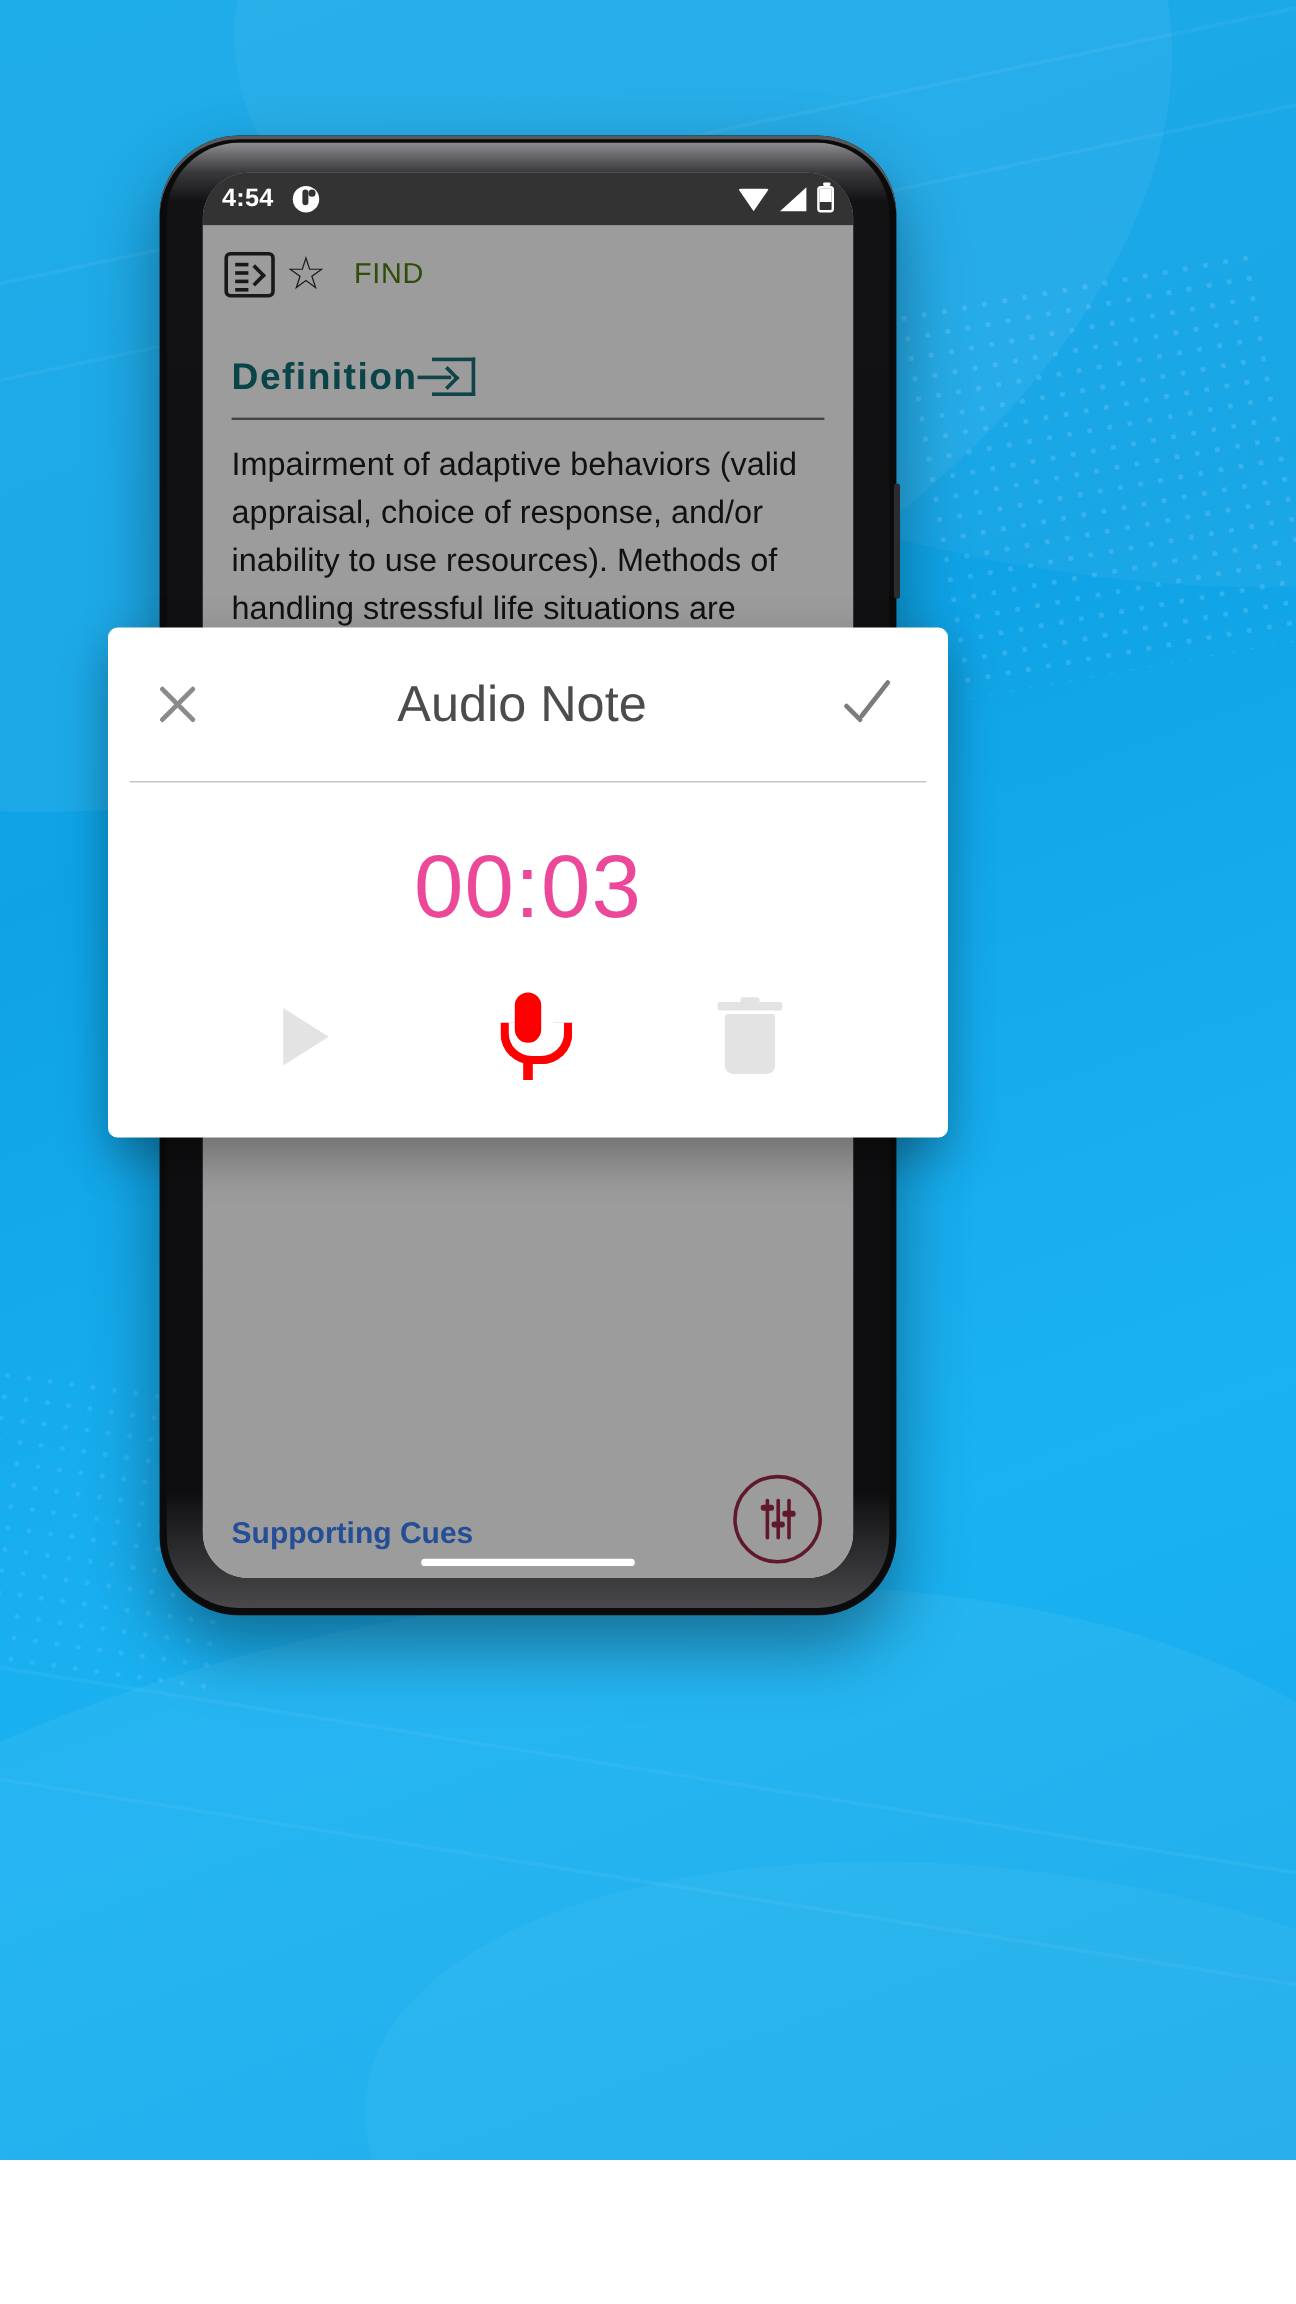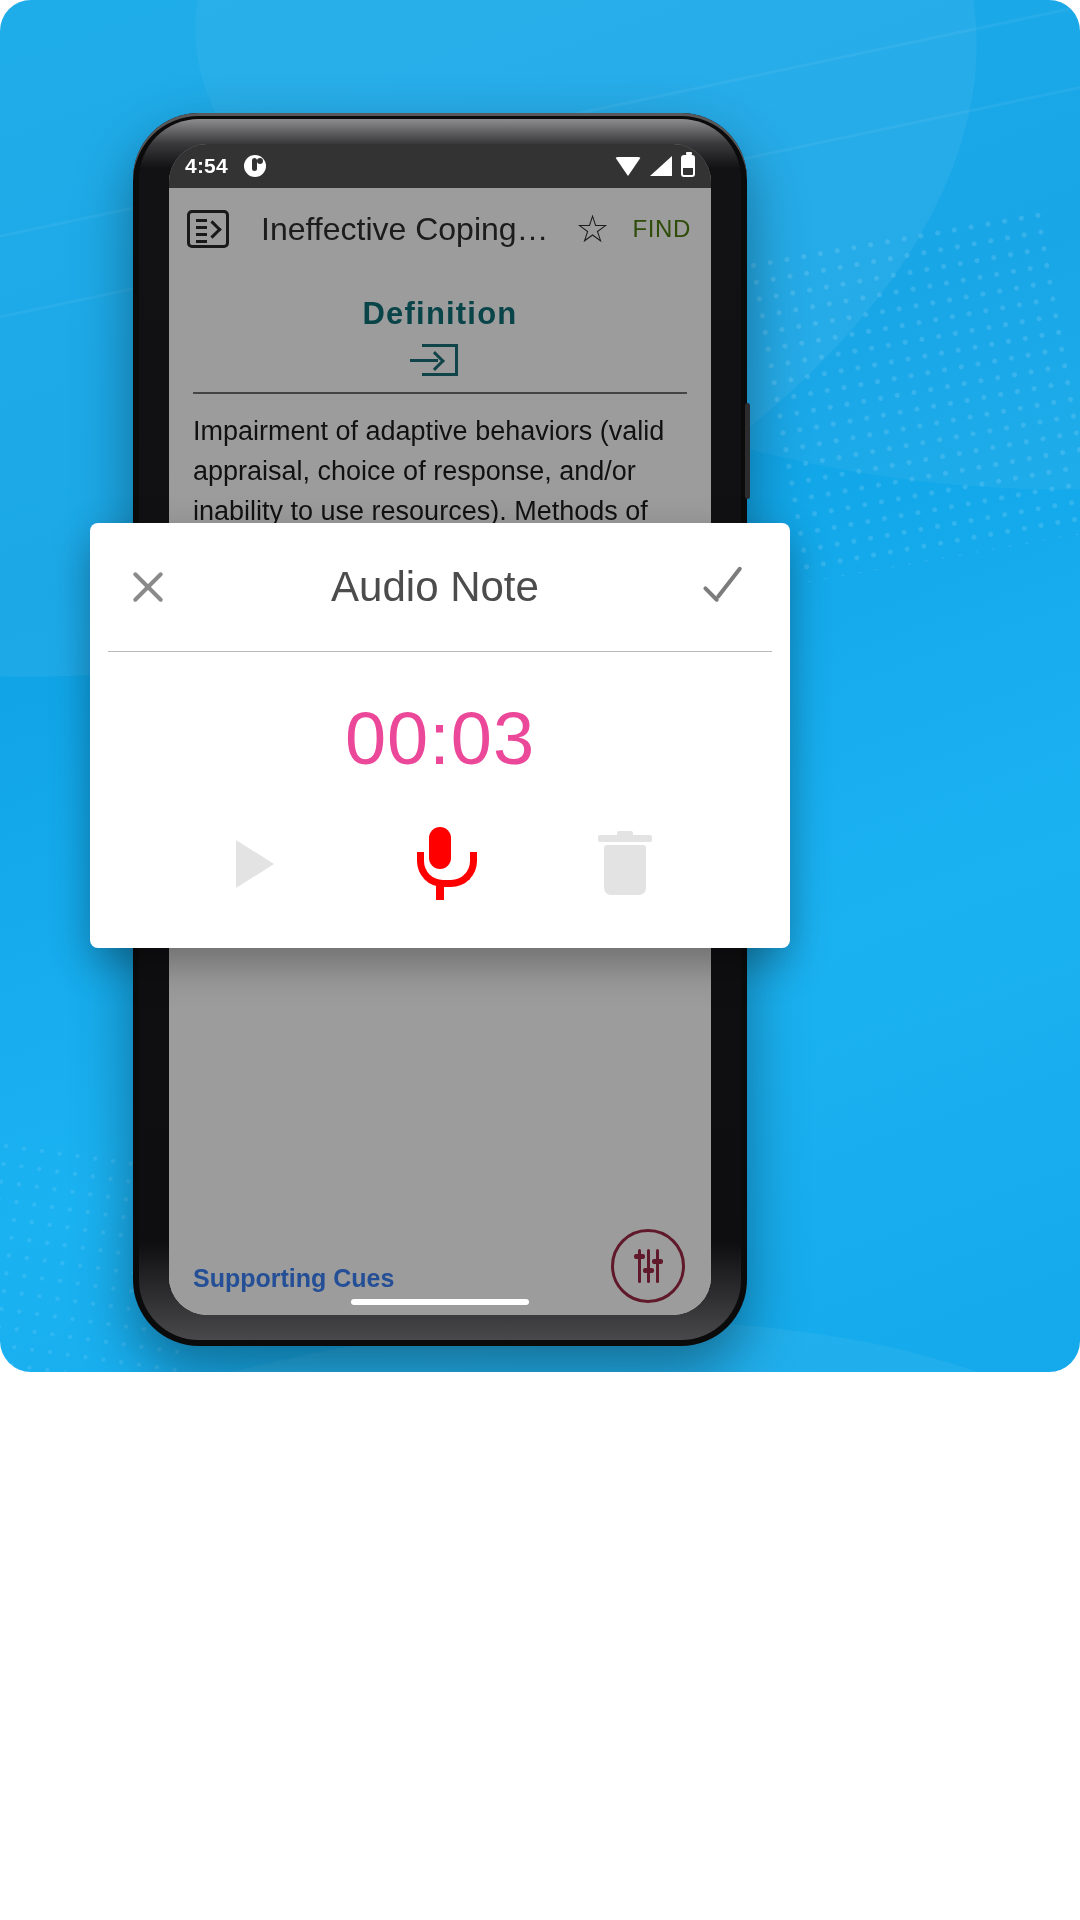--- a/index.html
+++ b/index.html
@@ -5,24 +5,23 @@
   html, body {
     margin: 0; padding: 0;
     width: 1080px; height: 1920px;
     overflow: hidden;
     font-family: "Liberation Sans", sans-serif;
   }
 
   
   .stage {
     position: relative;
-    width: 1080px; height: 1372px;
+    width: 1080px; height: 1800px;
     background: linear-gradient(160deg, #13a9e8 0%, #0fa3e6 35%, #1bb2f2 70%, #14a9ea 100%);
     overflow: hidden;
-    border-radius: 31px;
   }
   .bg-swoosh {
     position: absolute;
     border-radius: 50%;
     background: rgba(255,255,255,0.055);
     pointer-events: none;
   }
   .sw1 { width: 1500px; height: 900px; left: -500px; top: -260px; transform: rotate(-18deg); }
   .sw2 { width: 1300px; height: 620px; left: 180px; top: -160px; transform: rotate(14deg);
          background: rgba(255,255,255,0.045); }
@@ -197,21 +196,21 @@
   .btn-find {
     flex: none;
     font-size: 24px; font-weight: 400; letter-spacing: .6px;
     color: #4d7c0f;
     padding-left: 14px; padding-right: 2px;
   }
 
   .app-body { padding: 0 24px; }
   .section-head {
     display: flex; align-items: center; gap: 12px;
-    padding-top: 26px; padding-bottom: 14px; flex-direction: column;
+    padding-top: 26px; padding-bottom: 14px;
   }
   .section-title {
     font-size: 31px; font-weight: 700;
     color: #0f6f78;
     letter-spacing: 1.2px;
   }
   .ic-jump {
     width: 36px; height: 32px;
     border: 3px solid #1b6f77;
     border-left: none;
@@ -410,21 +409,20 @@
       <div class="app-content">
 
         <div class="app-toolbar">
           <div class="ic-nav">
             <span class="bar b1"></span>
               <span class="bar b2"></span>
             <span class="bar b3"></span>
               <span class="bar b4"></span>
             <span class="chev"></span>
           </div>
-          <div class="toolbar-title">Ineffective Coping…</div>
           <div class="ic-star">☆</div>
           <div class="btn-find">FIND</div>
         </div>
 
         <div class="app-body">
           <div class="section-head">
             <div class="section-title">Definition</div>
             <div class="ic-jump"></div>
           </div>
           <div class="rule"></div>

